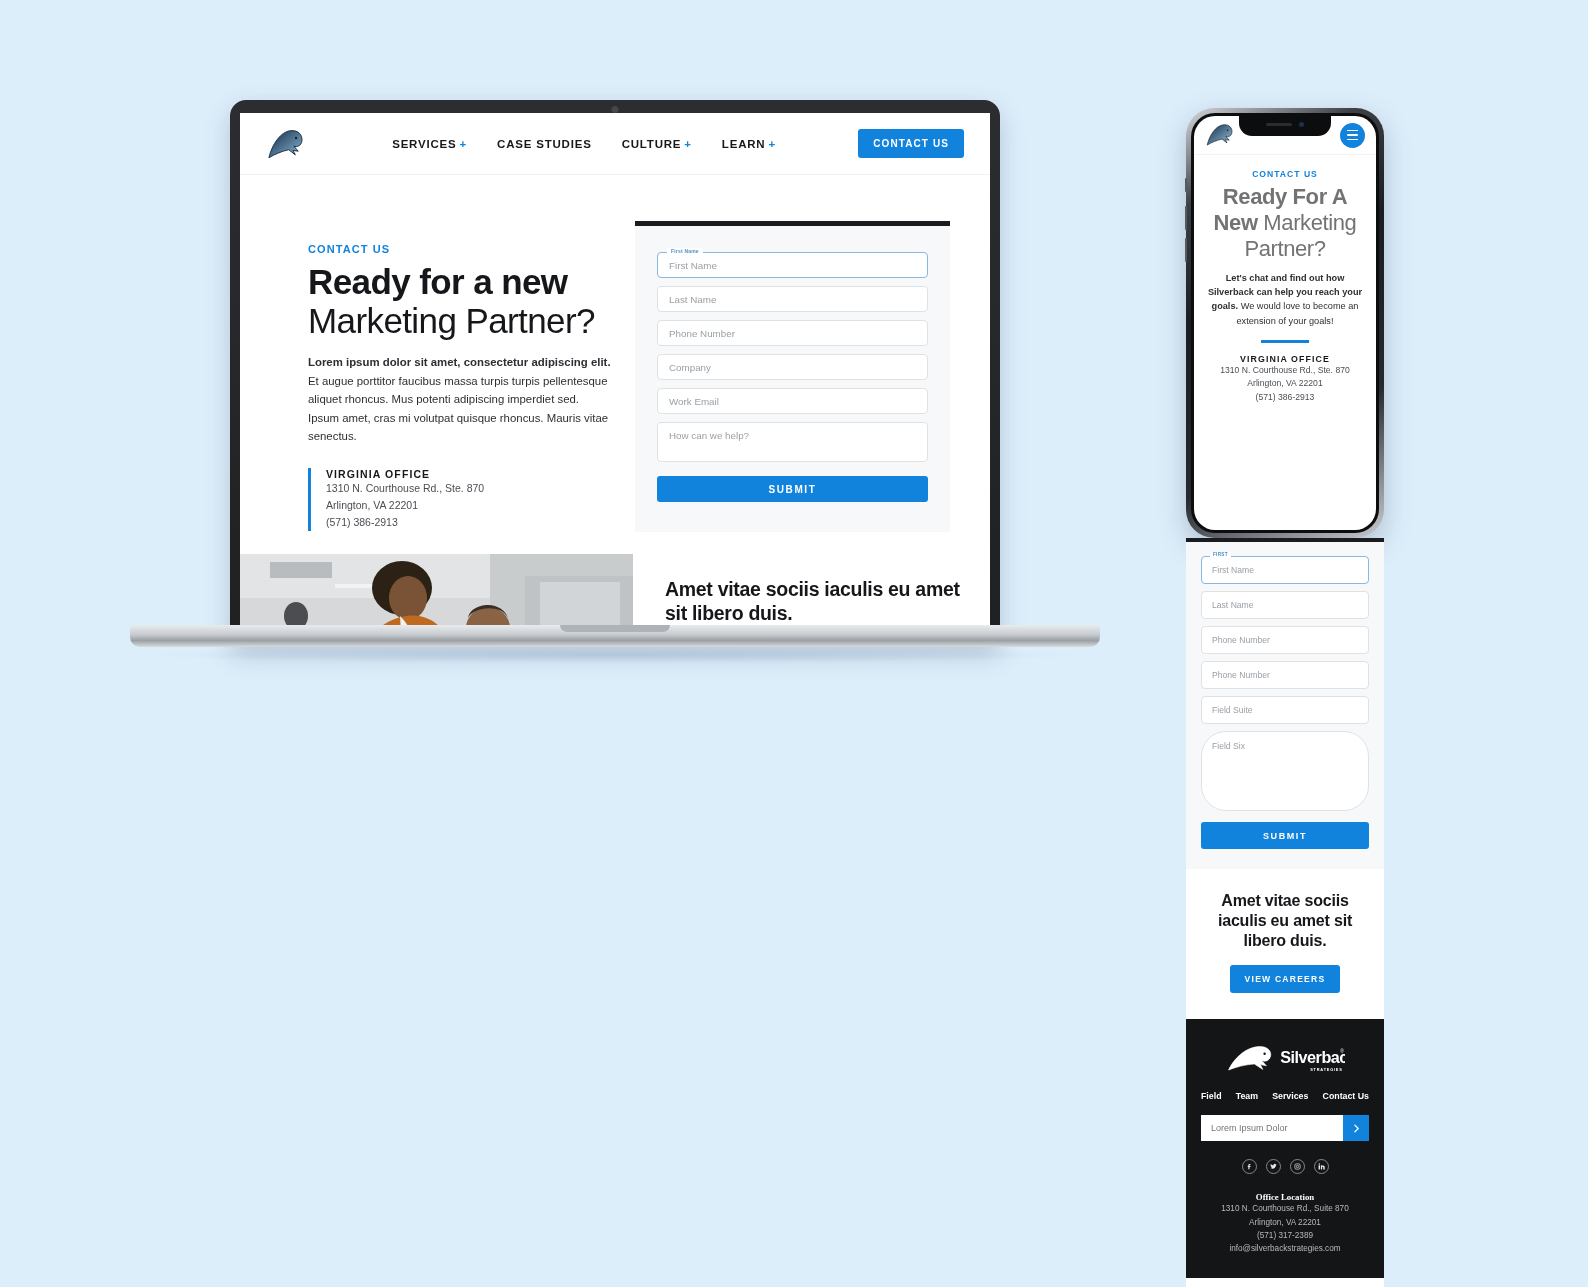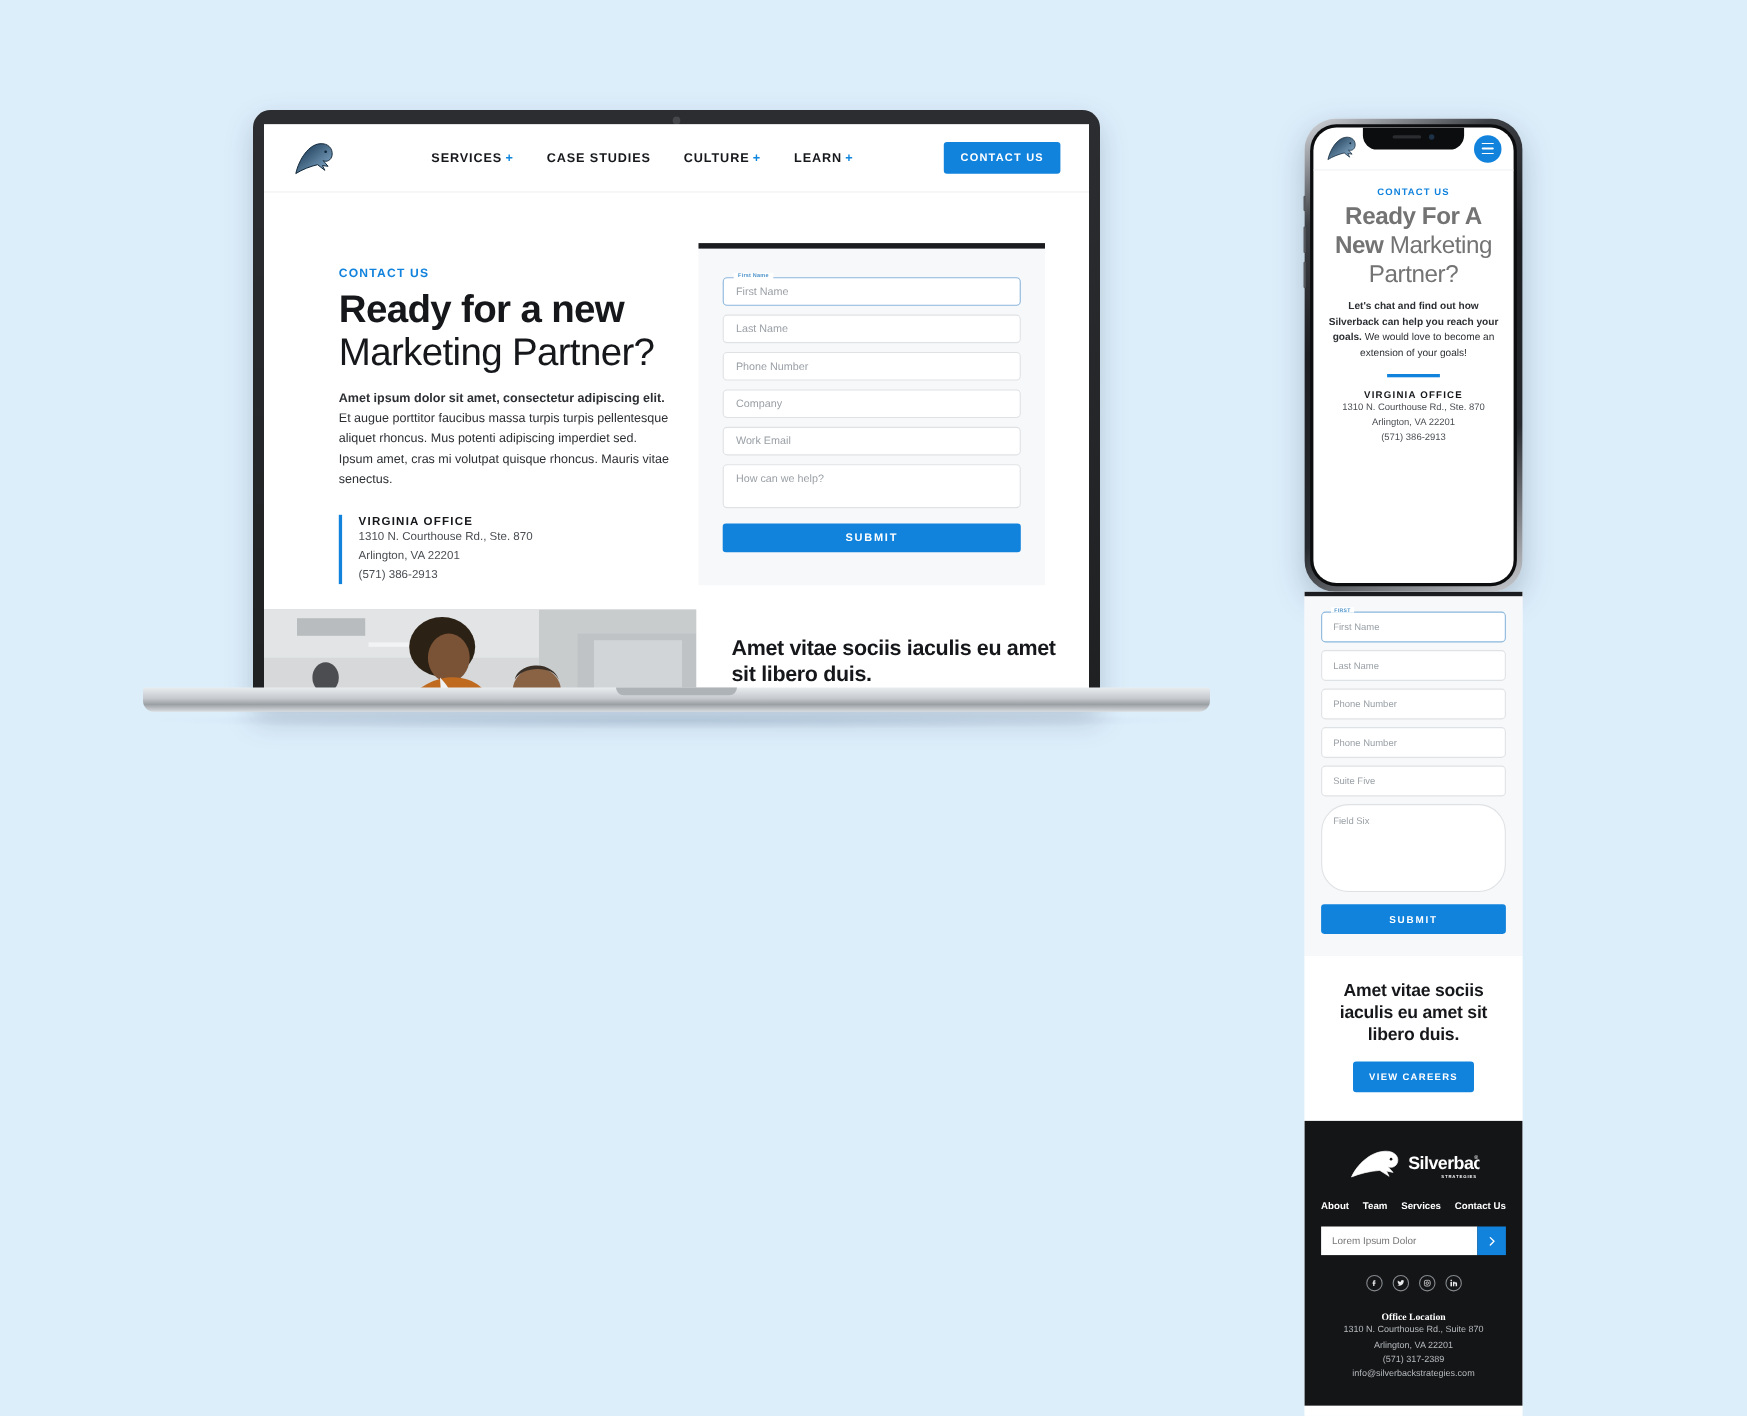--- a/index.html
+++ b/index.html
@@ -224,21 +224,21 @@
       </div>
 
       <div class="hero">
         <div class="hero-left">
           <div class="eyebrow">CONTACT US</div>
           <div class="h1">
             <b>Ready for a new</b><br>
             <span>Marketing Partner?</span>
           </div>
           <p class="hero-p">
-            <b>Amet ipsum dolor sit amet, consectetur adipiscing elit.</b><span> Et augue porttitor faucibus massa turpis turpis pellentesque aliquet rhoncus. Mus potenti adipiscing imperdiet sed. Ipsum amet, cras mi volutpat quisque rhoncus. Mauris vitae senectus.</span>
+            <b>Lorem ipsum dolor sit amet, consectetur adipiscing elit.</b><span> Et augue porttitor faucibus massa turpis turpis pellentesque aliquet rhoncus. Mus potenti adipiscing imperdiet sed. Ipsum amet, cras mi volutpat quisque rhoncus. Mauris vitae senectus.</span>
           </p>
           <div class="office">
             <div class="office-title">VIRGINIA OFFICE</div>
             <div class="office-line">1310 N. Courthouse Rd., Ste. 870</div>
             <div class="office-line">Arlington, VA 22201</div>
             <div class="office-line">(571) 386-2913</div>
           </div>
         </div>
 
         <div class="hero-right">
@@ -367,21 +367,21 @@
       <div class="ph-input">
           <span>Last Name</span>
         </div>
       <div class="ph-input">
           <span>Phone Number</span>
         </div>
       <div class="ph-input">
           <span>Phone Number</span>
         </div>
       <div class="ph-input">
-          <span>Suite Five</span>
+          <span>Field Suite</span>
         </div>
       <div class="ph-input ph-textarea">
           <span>Field Six</span>
         </div>
       <button class="ph-submit">SUBMIT</button>
     </div>
 
     <div class="ph-careers">
       <div class="ph-careers-h">Amet vitae sociis iaculis eu amet sit libero duis.</div>
       <button class="ph-btn-careers">VIEW CAREERS</button>
@@ -392,21 +392,21 @@
         <svg viewBox="0 0 200 56" width="120" height="34">
           <path d="M6 48 C14 30 34 10 56 9 C70 8 78 16 76 25 C74 33 66 35 61 32 L69 41 L59 39 L63 47 L49 38 C34 39 18 43 6 48 Z" fill="#ffffff" stroke="#ffffff" stroke-width="1"></path>
           <circle cx="66" cy="21" r="2" fill="#141517"></circle>
           <text x="92" y="36" font-family="Liberation Sans, sans-serif" font-size="27" font-weight="700" fill="#ffffff" letter-spacing="-0.8">Silverback</text>
           <text x="198" y="20" font-family="Liberation Sans, sans-serif" font-size="8" fill="#ffffff" text-anchor="end">®</text>
           <text x="196" y="50" font-family="Liberation Sans, sans-serif" font-size="6.5" font-weight="700" fill="#ffffff" letter-spacing="1.3" text-anchor="end">STRATEGIES</text>
         </svg>
       </div>
 
       <div class="ph-foot-nav">
-        <span>About</span>
+        <span>Field</span>
         <span>Team</span>
         <span>Services</span>
         <span>Contact Us</span>
       </div>
 
       <div class="ph-foot-search">
         <input placeholder="Lorem Ipsum Dolor" style="">
         <button>
           <svg viewBox="0 0 16 16" width="9" height="9">
               <path d="M5 2 L11 8 L5 14" stroke="#fff" stroke-width="2.2" fill="none" stroke-linecap="round" stroke-linejoin="round"></path>

